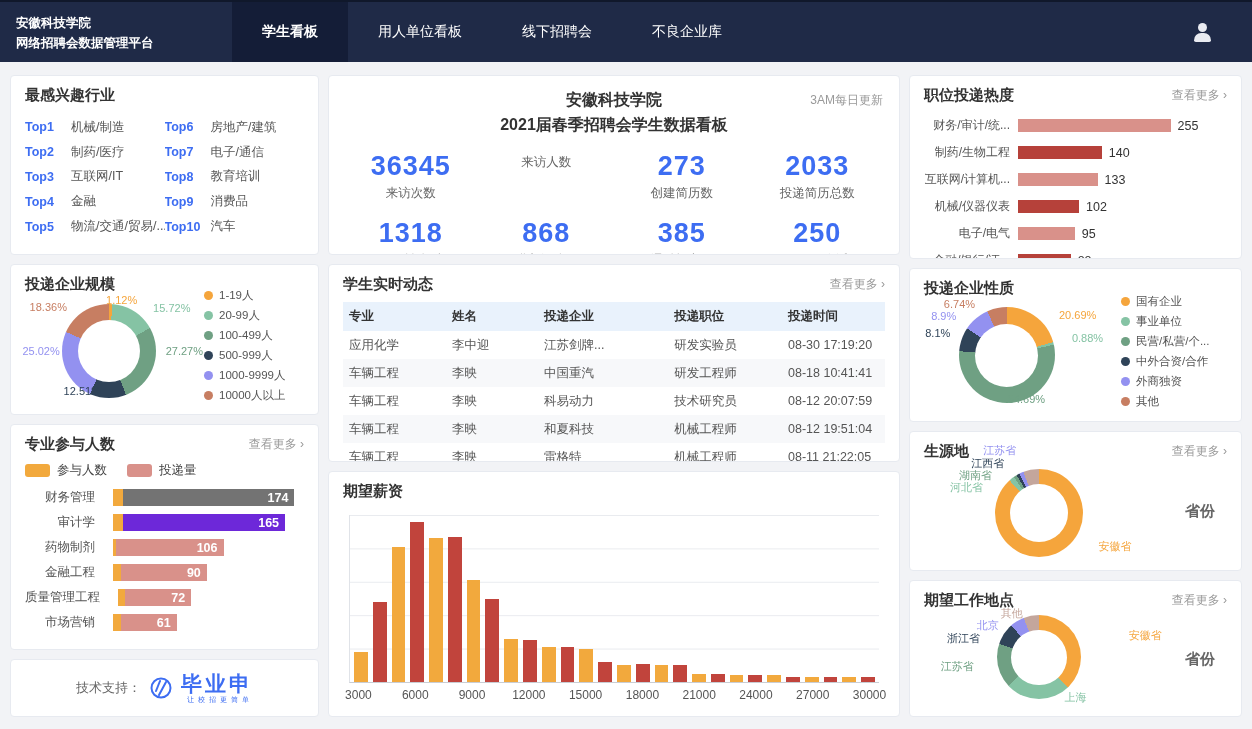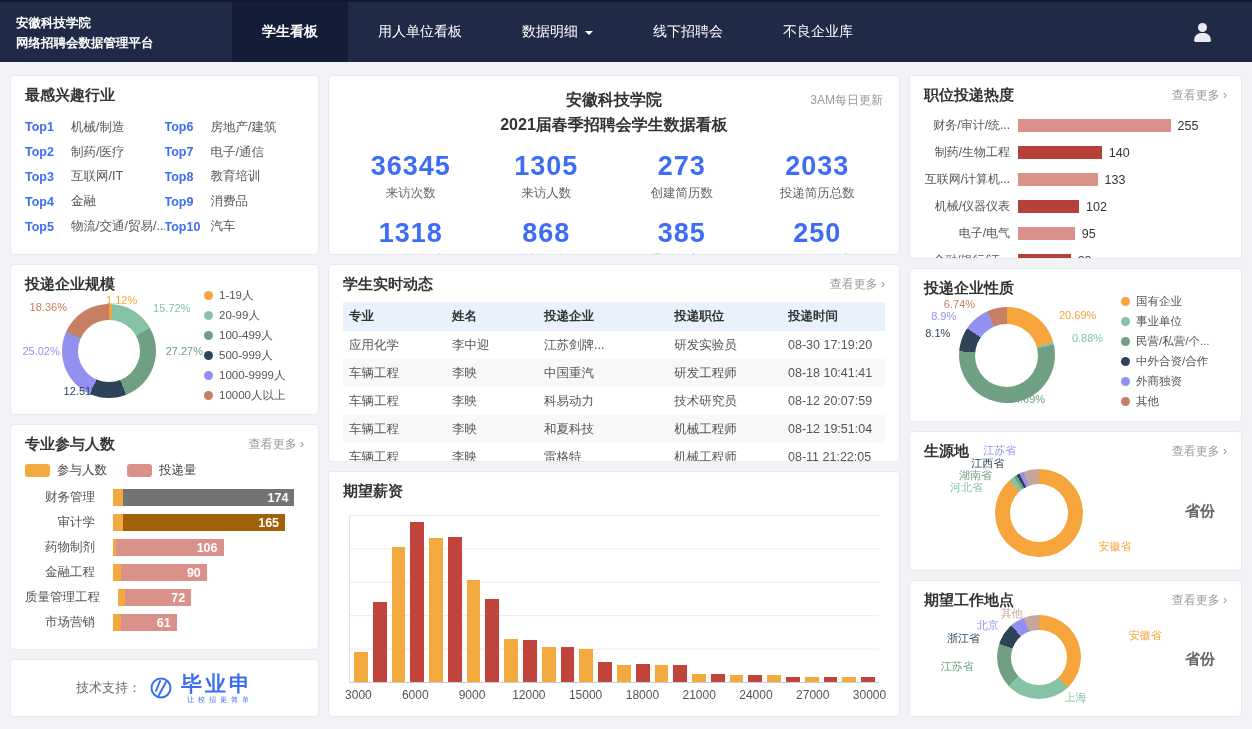--- a/index.html
+++ b/index.html
@@ -92,24 +92,20 @@
       <div>网络招聘会数据管理平台</div>
     </div>
     <nav class="tabs">
         <div class="tab active">
           <span>学生看板</span>
         </div>
         <div class="tab">
           <span>用人单位看板</span>
         </div>
         <div class="tab">
-          <span>数据明细</span>
-          <span class="caret"></span>
-        </div>
-        <div class="tab">
           <span>线下招聘会</span>
         </div>
         <div class="tab">
           <span>不良企业库</span>
         </div>
       </nav>
     <div class="user" title="user">
       <span class="u-head"></span>
       <span class="u-body"></span>
     </div>
@@ -227,21 +223,21 @@
               <span class="slabel">财务管理</span>
               <span class="strack">
                 <span class="spart" style="width: 5%; background: rgb(242, 169, 61);"></span>
                 <span class="sbar" style="width: 90%; background: #737373;">174</span>
               </span>
             </div>
             <div class="srow">
               <span class="slabel">审计学</span>
               <span class="strack">
                 <span class="spart" style="width: 5%; background: rgb(242, 169, 61);"></span>
-                <span class="sbar" style="width: 85.0862%; background: #a16207;">165</span>
+                <span class="sbar" style="width: 85.0862%; background: #6d28d9;">165</span>
               </span>
             </div>
             <div class="srow">
               <span class="slabel">药物制剂</span>
               <span class="strack">
                 <span class="spart" style="width: 1.5%; background: rgb(242, 169, 61);"></span>
                 <span class="sbar" style="width: 56.3736%; background: rgb(217, 145, 138);">106</span>
               </span>
             </div>
             <div class="srow">
@@ -288,21 +284,20 @@
         <div class="ov-title">
           <div>安徽科技学院</div>
           <div>2021届春季招聘会学生数据看板</div>
         </div>
         <div class="stats-grid">
             <div>
               <div class="num">36345</div>
               <div class="lab">来访次数</div>
             </div>
             <div>
-              <div class="num">1305</div>
               <div class="lab">来访人数</div>
             </div>
             <div>
               <div class="num">273</div>
               <div class="lab">创建简历数</div>
             </div>
             <div>
               <div class="num">2033</div>
               <div class="lab">投递简历总数</div>
             </div>

